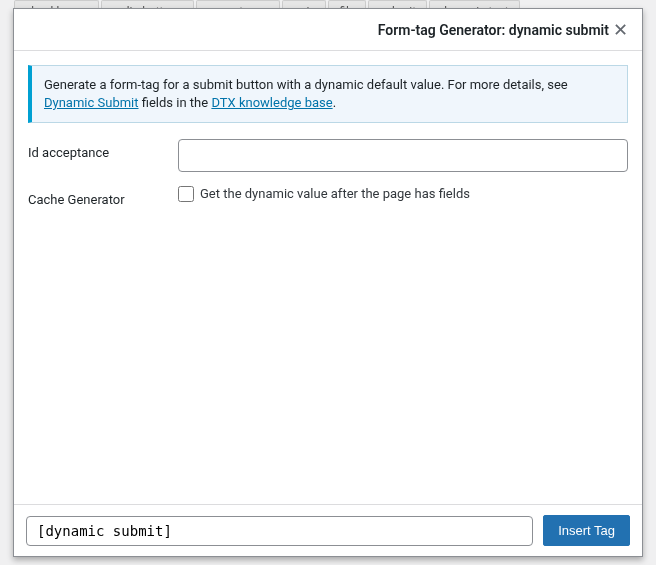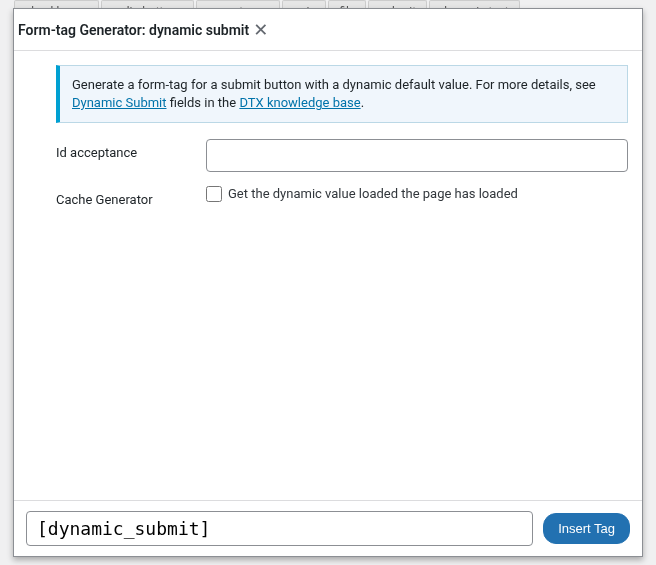--- a/index.html
+++ b/index.html
@@ -33,41 +33,40 @@
   position: absolute;
   top: 8px; left: 13px; right: 13px; bottom: 8px;
   background: #fff;
   border: 1px solid #8c8f94;
   box-shadow: 0 3px 6px rgba(0,0,0,.3);
   display: flex;
   flex-direction: column;
 }
 .modal-header {
   display: flex;
-  justify-content: flex-start;
+  justify-content: flex-end;
   align-items: center;
-  padding: 8px 10px 8px 4px;
+  padding: 8px 10px 8px 14px;
   border-bottom: 1px solid #dcdcde;
 }
 .modal-title {
   font-size: 14px;
   font-weight: 600;
   color: #1d2327;
 }
 .close-btn {
   cursor: pointer;
   font-size: 18px;
   color: #646970;
   padding: 2px 4px;
 }
 .modal-body {
   flex: 1;
   padding: 14px;
   overflow: auto;
-  margin-left: 28px;
 }
 .info-box {
   border: 1px solid #bbd8e6;
   border-left: 4px solid #00a0d2;
   background: #f0f6fc;
   padding: 10px 12px;
   font-size: 13px;
   line-height: 1.4;
   color: #1d2327;
   margin-bottom: 16px;
@@ -118,27 +117,27 @@
   align-items: center;
   gap: 10px;
 }
 .tag-output {
   flex: 1;
   font-family: Consolas, Monaco, monospace;
   padding: 6px 10px;
   border: 1px solid #8c8f94;
   border-radius: 4px;
   background: #fff;
-  font-size: 18px;
+  font-size: 14px;
 }
 .insert-btn {
   background: #2271b1;
   color: #fff;
   border: 1px solid #2271b1;
-  border-radius: 13px;
+  border-radius: 2px;
   padding: 7px 14px;
   font-size: 13px;
   cursor: pointer;
 }
 ::placeholder { color: #787c82; }
 </style>
 </head>
 <body>
 
 <div class="bg-tabs">
@@ -169,21 +168,21 @@
         <input type="text" class="text-input" style="">
       </div>
     </div>
 
 
     <div class="field-row">
       <div class="field-label">Cache Generator</div>
       <div class="field-control">
         <div class="checkbox-row">
           <input type="checkbox" style="">
-          <span>Get the dynamic value loaded the page has loaded</span>
+          <span>Get the dynamic value after the page has fields</span>
         </div>
       </div>
     </div>
   </div>
 
   <div class="modal-footer">
     <input type="text" class="tag-output" value="[dynamic_submit]" style="">
     <button class="insert-btn">Insert Tag</button>
   </div>
 </div>

